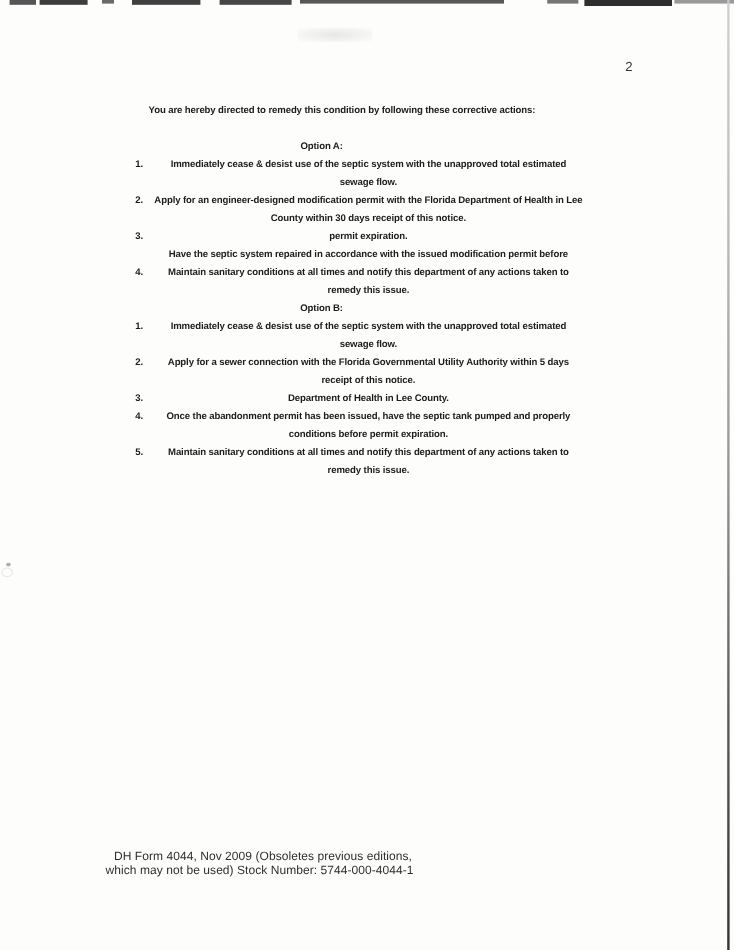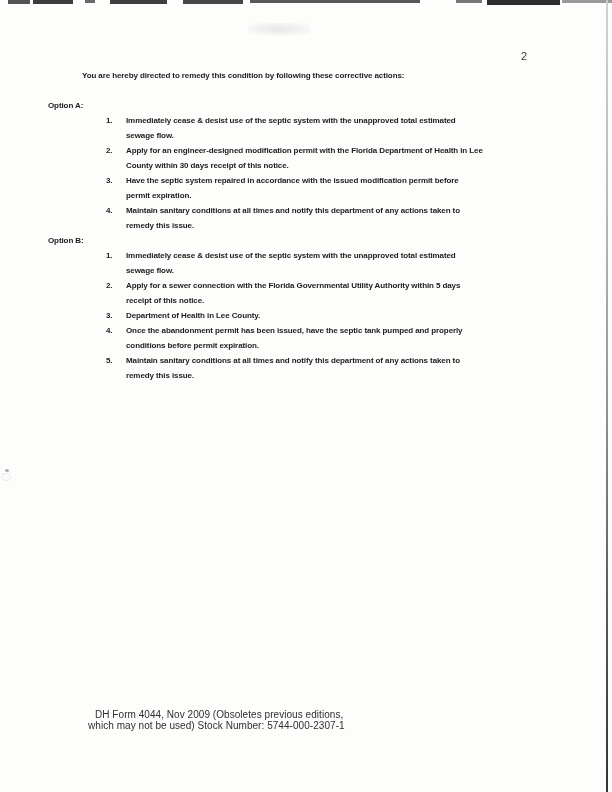--- a/index.html
+++ b/index.html
@@ -43,27 +43,28 @@
     left: 521px;
     top: 50px;
     font-size: 11px;
     color: #3a3a3a;
   }
 
   
   .doc-body {
     position: absolute;
     left: 0;
-    top: 68px;
+    top: 84px;
     width: 488px;
     font-size: 8px;
     font-weight: bold;
     letter-spacing: -0.1px;
     line-height: 15px;
     color: #1c1c1c;
+    text-align: center;
   }
   .intro {
     margin-left: 82px;
   }
   .blank-line { height: 15px; }
   .option-label {
     margin-left: 48px;
   }
   .list-item {
     display: flex;
@@ -130,22 +131,22 @@
             <div class="list-item">
               <span class="item-num">2.</span>
               <span class="item-text">
                 <div class="item-line">Apply for an engineer-designed modification permit with the Florida Department of Health in Lee</div>
                 <div class="item-line">County within 30 days receipt of this notice.</div>
               </span>
             </div>
             <div class="list-item">
               <span class="item-num">3.</span>
               <span class="item-text">
+                <div class="item-line">permit expiration.</div>
                 <div class="item-line">Have the septic system repaired in accordance with the issued modification permit before</div>
-                <div class="item-line">permit expiration.</div>
               </span>
             </div>
             <div class="list-item">
               <span class="item-num">4.</span>
               <span class="item-text">
                 <div class="item-line">Maintain sanitary conditions at all times and notify this department of any actions taken to</div>
                 <div class="item-line">remedy this issue.</div>
               </span>
             </div>
           </div>
@@ -187,16 +188,16 @@
                 <div class="item-line">remedy this issue.</div>
               </span>
             </div>
           </div>
         </div>
       </div>
   </div>
 
   <div class="footer">
     <div class="l1">DH Form 4044, Nov 2009 (Obsoletes previous editions,</div>
-    <div class="l2">which may not be used) Stock Number: 5744-000-2307-1</div>
+    <div class="l2">which may not be used) Stock Number: 5744-000-4044-1</div>
   </div>
 
 </div>
 
 </body></html>

